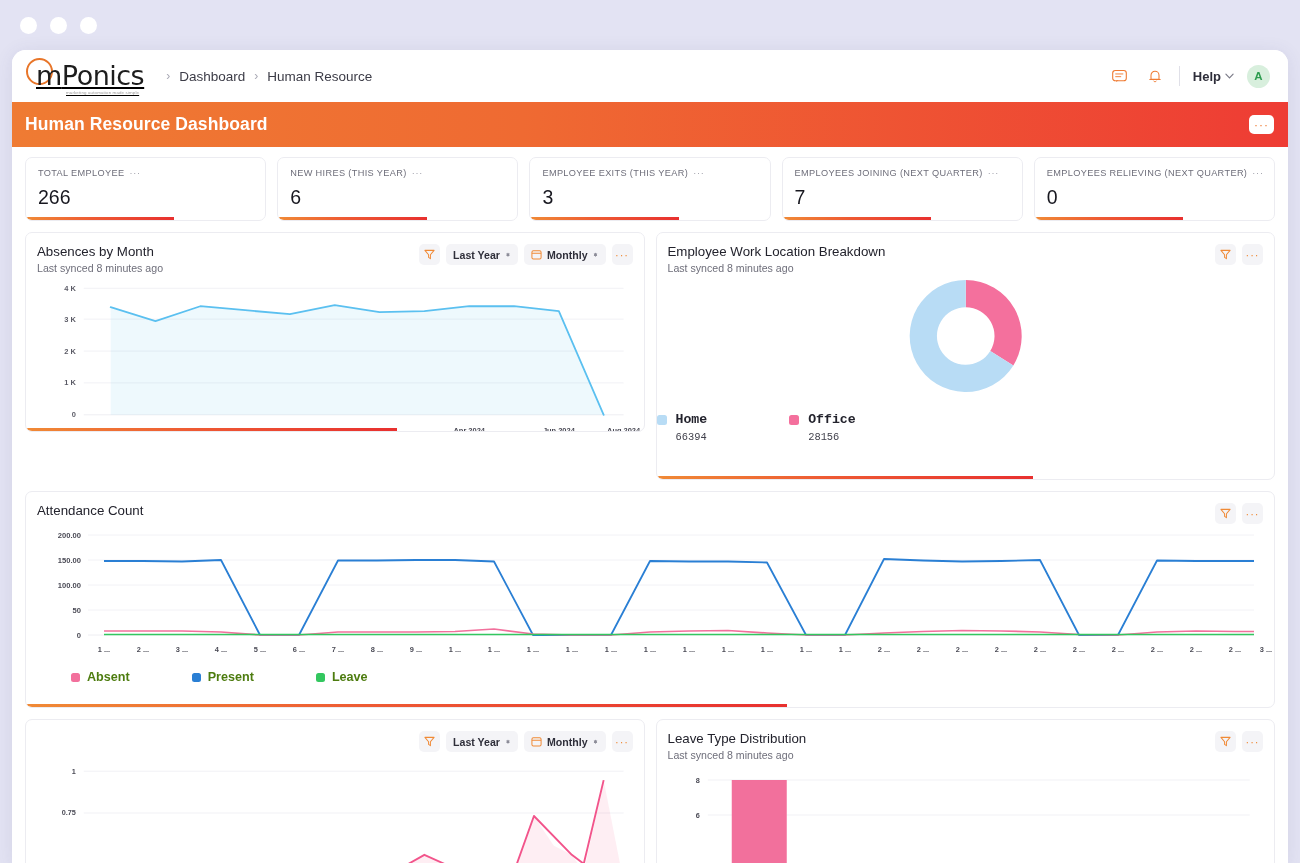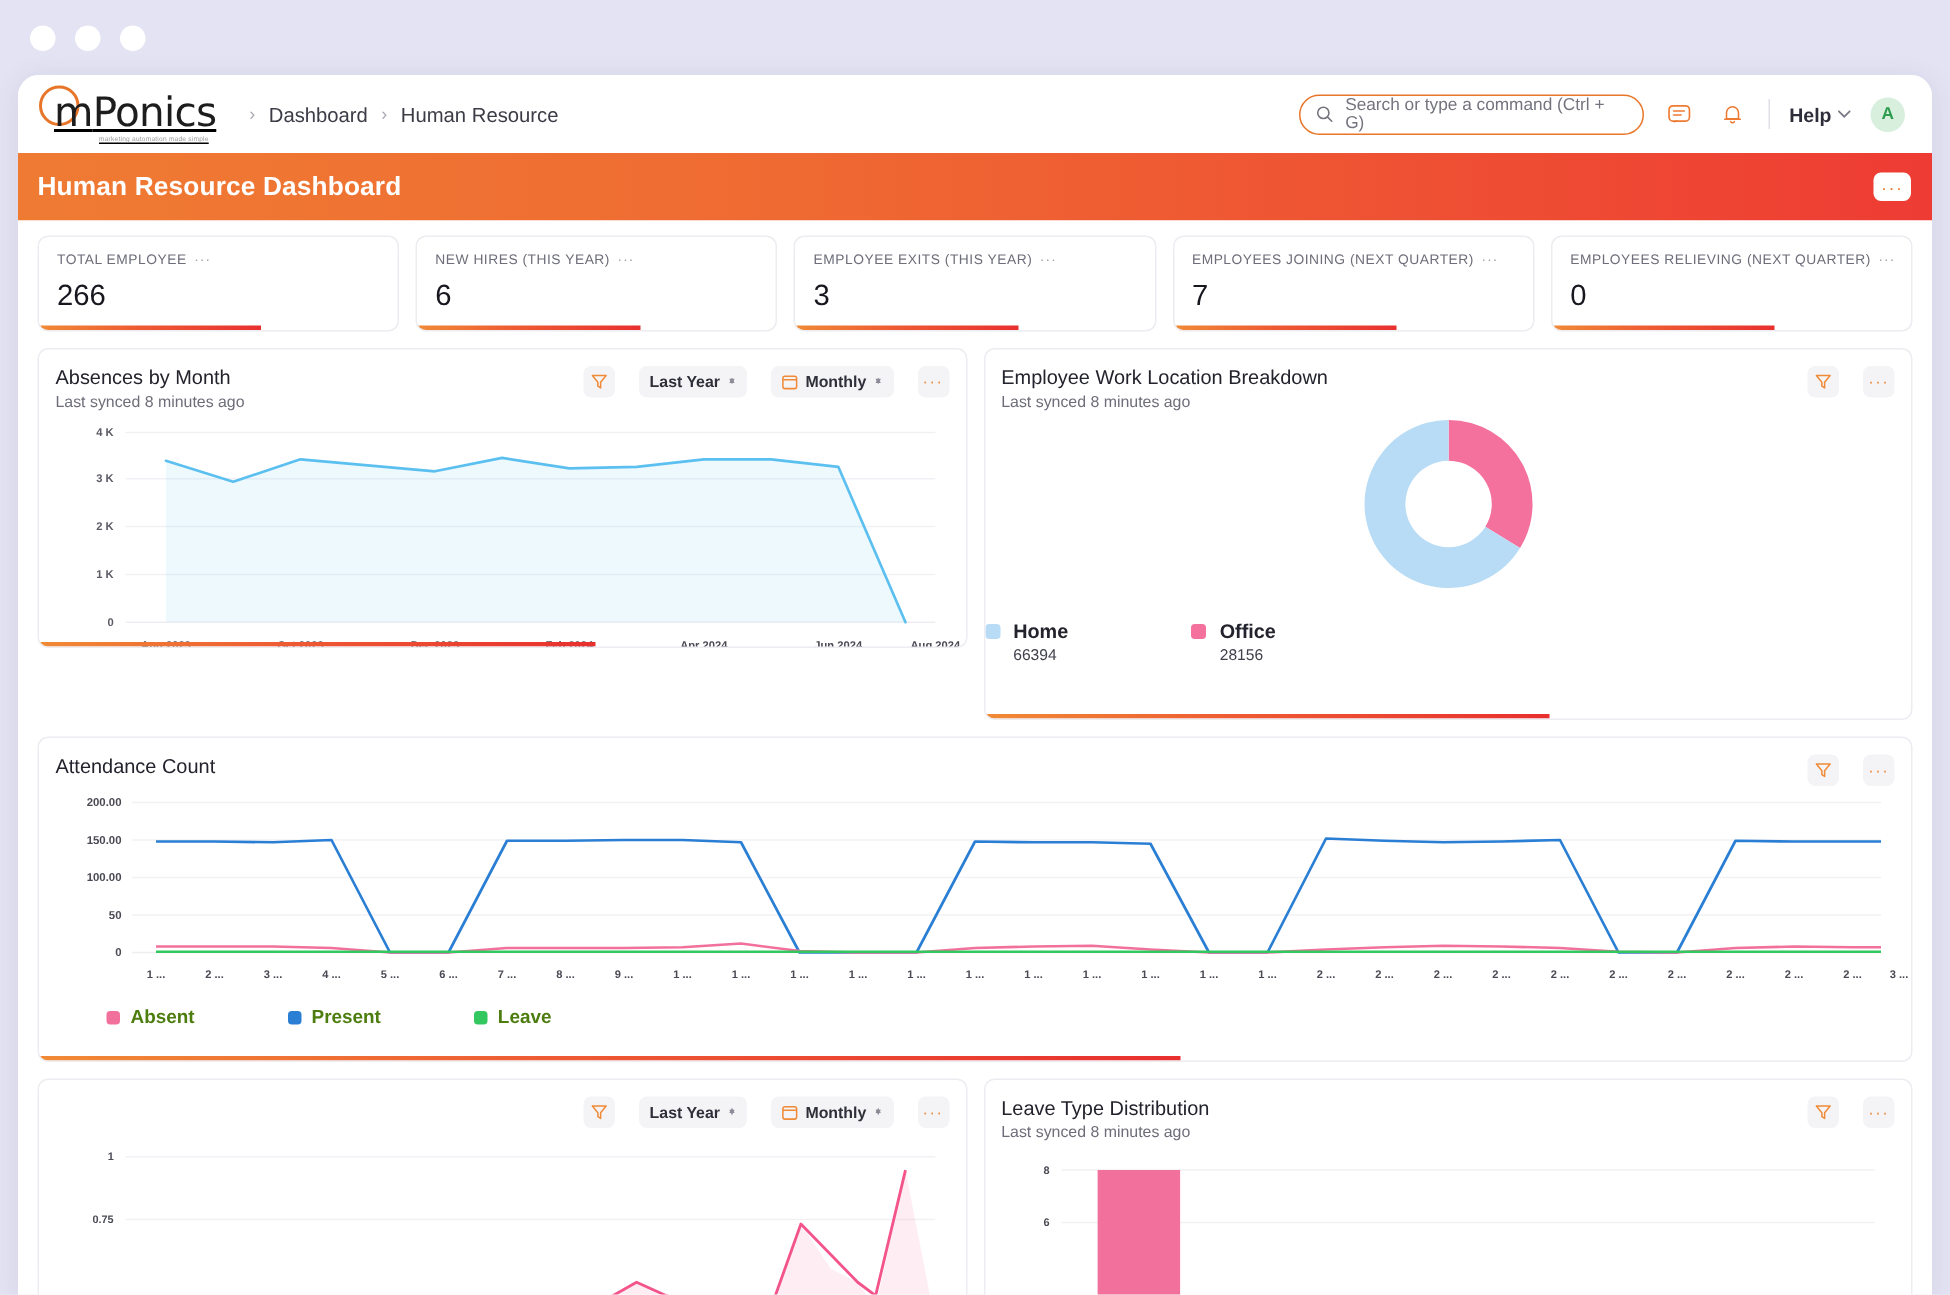--- a/index.html
+++ b/index.html
@@ -159,36 +159,36 @@
   .card-head {
     display: flex; align-items: flex-start;
     padding: 11px 11px 0 11px;
   }
   .card-title { font-size: 13.3px; color: #23232d; }
   .card-sub { font-size: 10.6px; color: #6e6e7a; margin-top: 3px; }
   .card-tools { margin-left: auto; display: flex; align-items: center; gap: 6px; }
   .tool {
     height: 21px; border-radius: 5px; background: #f4f4f7;
     display: flex; align-items: center; gap: 5px;
-    padding: 0 7px; cursor: pointer; margin-left: 10px;
+    padding: 0 7px; cursor: pointer;
   }
   .tool.sq { width: 21px; padding: 0; justify-content: center; }
   .tool-label { font-size: 10.6px; color: #2f2f3a; font-weight: 700; }
   .stepper { display: flex; flex-direction: column; gap: 1px; line-height: 0; }
   .stepper i { font-style: normal; font-size: 6px; color: #8c8c98; }
   .dots3 { color: #f08a36; font-size: 11px; letter-spacing: 1px; line-height: 0; }
 
   
   .chart-area { width: 100%; }
   .legend-item { display: flex; align-items: center; gap: 7px; }
   .legend-swatch { width: 9px; height: 9px; border-radius: 2.5px; }
   .legend-text { font-size: 12.6px; font-weight: 700; color: #4d7c0f; }
 
   .donut-legend {
-    display: flex; gap: 82px; margin-top: 4px;
+    display: flex; gap: 82px; margin-top: 4px; font-family: Liberation Mono, monospace;
   }
   .dl-item { display: flex; flex-direction: column; }
   .dl-top { display: flex; align-items: center; gap: 9px; }
   .dl-sw { width: 10px; height: 10px; border-radius: 2.5px; }
   .dl-name { font-size: 13.2px; font-weight: 700; color: #23232d; }
   .dl-val { font-size: 10.4px; color: #41414c; margin-top: 4px; margin-left: 19px; }
 
   .attend-legend {
     display: flex; gap: 62px; padding: 7px 0 0 45px;
   }
@@ -218,27 +218,20 @@
       </div>
 
       <div class="crumbs">
         <span class="crumb-sep">›</span>
         <span class="crumb">Dashboard</span>
         <span class="crumb-sep">›</span>
         <span class="crumb">Human Resource</span>
       </div>
 
       <div class="appbar-right">
-        <div class="searchbox">
-          <svg width="12" height="12" viewBox="0 0 16 16">
-            <circle cx="7" cy="7" r="5" fill="none" stroke="#74747f" stroke-width="1.4"></circle>
-            <line x1="10.8" y1="10.8" x2="14.5" y2="14.5" stroke="#74747f" stroke-width="1.4" stroke-linecap="round"></line>
-          </svg>
-          <span class="ph">Search or type a command (Ctrl + G)</span>
-        </div>
 
         <div class="icon-btn">
           <svg width="17" height="17" viewBox="0 0 20 20">
             <rect x="2" y="3" width="16" height="12" rx="3" fill="none" stroke="#ef7b33" stroke-width="1.3"></rect>
             <path d="M6 16.5 L6.5 14.5 L9 14.5 Z" fill="#ef7b33"></path>
             <line x1="5.5" y1="7" x2="14" y2="7" stroke="#ef7b33" stroke-width="1.1" stroke-linecap="round"></line>
             <line x1="5.5" y1="10.2" x2="11.5" y2="10.2" stroke="#ef7b33" stroke-width="1.1" stroke-linecap="round"></line>
           </svg>
         </div>
 

